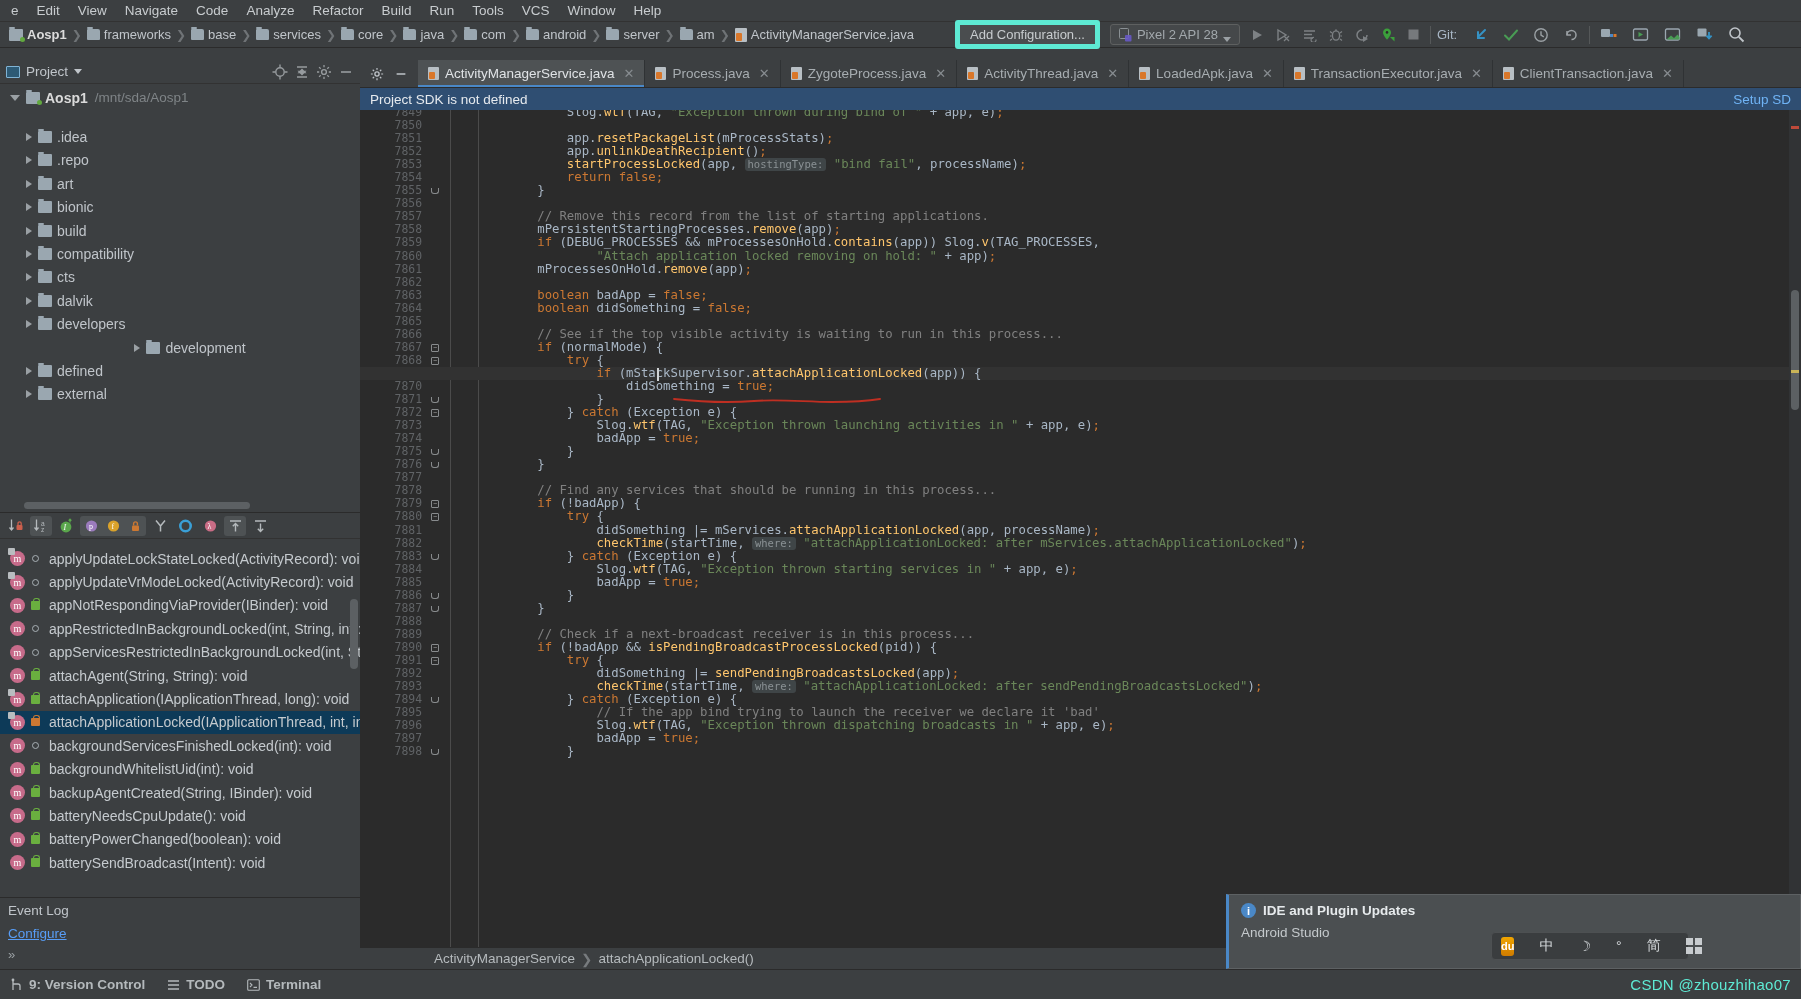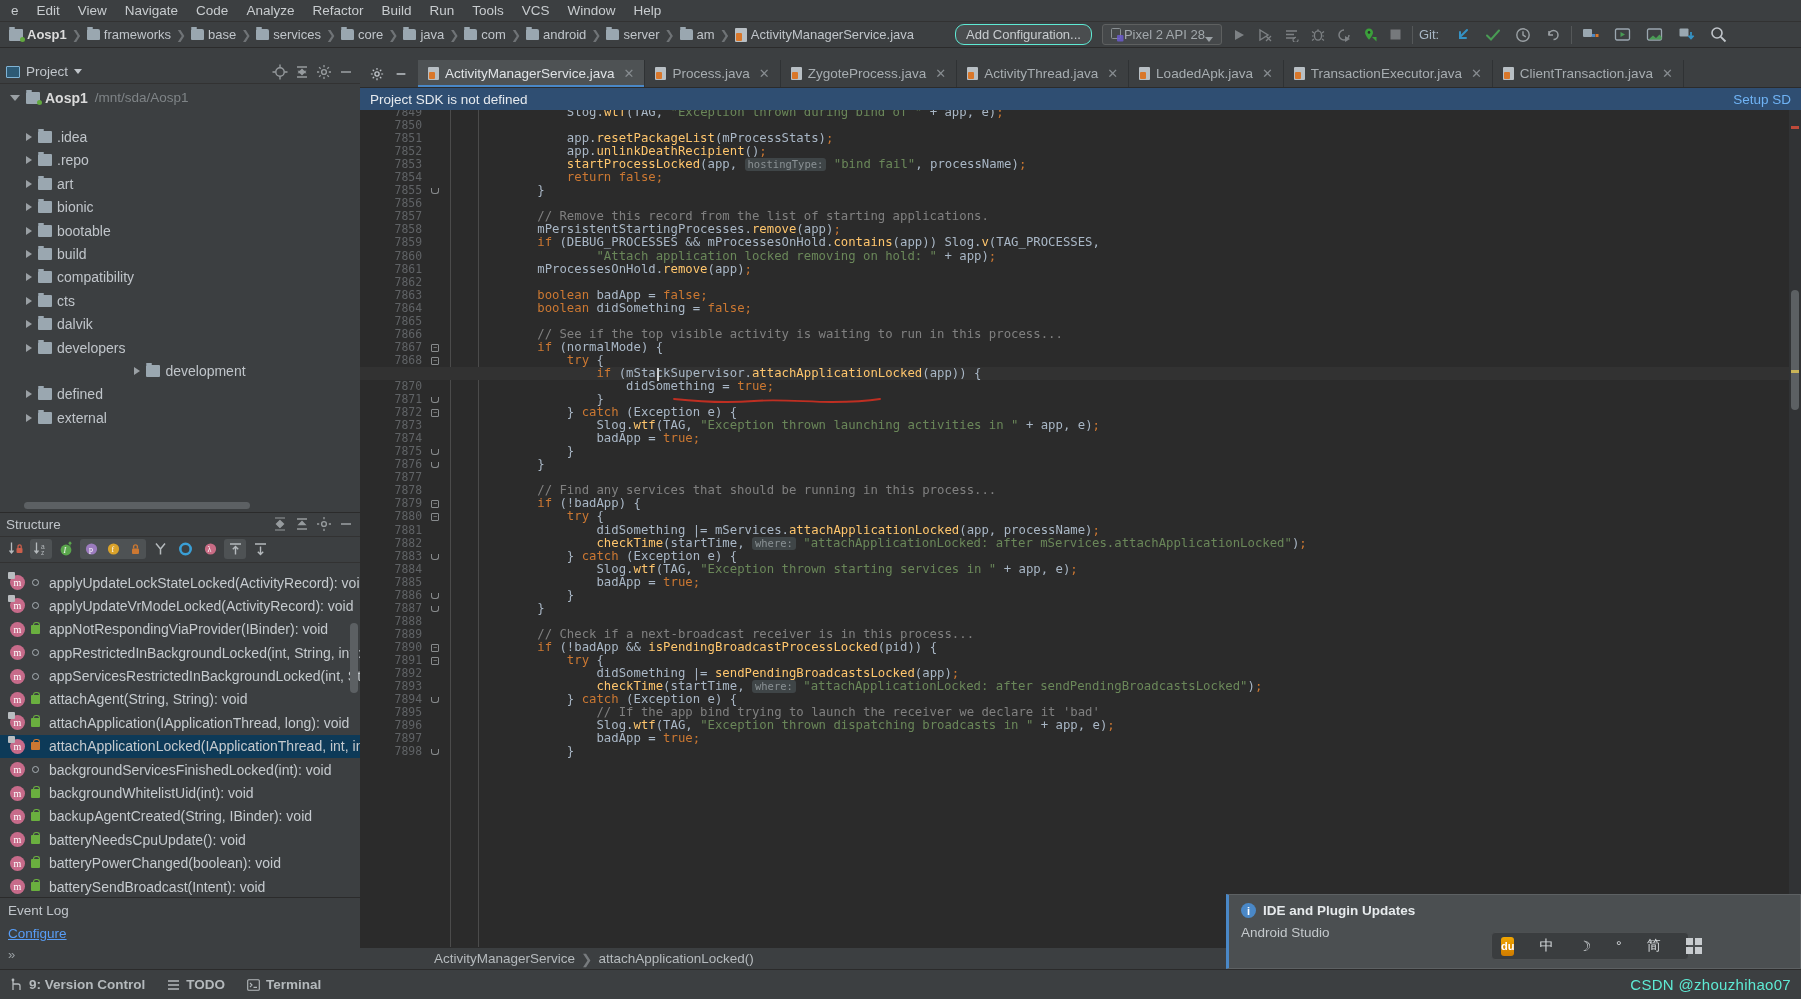--- a/index.html
+++ b/index.html
@@ -33,25 +33,25 @@
     width:13px;height:11px;background:#9aa7b0;border-radius:1px 2px 1px 1px;
     position:relative; flex:0 0 auto;
   }
   .folder-ico:before{content:"";position:absolute;top:-2px;left:0;width:6px;height:2px;background:#9aa7b0;border-radius:1px;}
   .jfile-ico{
     width:12px;height:14px;background:#b8bfc4;border-radius:1px;position:relative;flex:0 0 auto;
   }
   .jfile-ico:after{content:"";position:absolute;left:1px;bottom:1px;width:6px;height:8px;background:#d9772a;border-radius:1px;}
 
   .btn-outline{
-    border:1px solid #5eead4; background:#4a4d4f; color:#c8cccf;
-    font-size:13px; padding:2px 10px; border-radius:9px; white-space:nowrap;
+    border:5px solid #5eead4; background:#4a4d4f; color:#c8cccf;
+    font-size:13px; padding:2px 10px; border-radius:3px; white-space:nowrap;
   }
   .device-sel{
-    display:flex; align-items:flex-end; border:1px solid #5e6060;
+    display:flex; align-items:flex-end; gap:5px; border:1px solid #5e6060;
     background:#45484a; border-radius:3px; padding:2px 8px; font-size:13px; color:#a2a8ac;
   }
   .tb-icons{ display:flex; align-items:center; gap:11px; padding:0 10px; }
   .tb-icons svg{ display:block; }
   .vsep{ width:1px; height:18px; background:#555859; }
   .git-label{ color:#a9b7c6; font-size:13px; padding:0 6px;}
 
   
   .body-row{ position:absolute; top:60px; left:0; right:0; bottom:30px; display:flex; }
 
@@ -446,83 +446,61 @@
             <span class="nm">art</span>
           </div>
           <div class="tnode" style="padding-left: 26px; text-align: center;">
             <span class="arrow"></span>
             <span class="mod-ico"></span>
             <span class="nm">bionic</span>
           </div>
           <div class="tnode" style="padding-left: 26px;">
             <span class="arrow"></span>
             <span class="mod-ico"></span>
-            <span class="nm">bootable</span>
+            <span class="nm">build</span>
           </div>
           <div class="tnode" style="padding-left: 26px;">
             <span class="arrow"></span>
             <span class="mod-ico"></span>
-            <span class="nm">build</span>
+            <span class="nm">compatibility</span>
           </div>
           <div class="tnode" style="padding-left: 26px;">
             <span class="arrow"></span>
             <span class="mod-ico"></span>
-            <span class="nm">compatibility</span>
+            <span class="nm">cts</span>
           </div>
           <div class="tnode" style="padding-left: 26px;">
             <span class="arrow"></span>
             <span class="mod-ico"></span>
-            <span class="nm">cts</span>
+            <span class="nm">dalvik</span>
           </div>
           <div class="tnode" style="padding-left: 26px;">
             <span class="arrow"></span>
             <span class="mod-ico"></span>
-            <span class="nm">dalvik</span>
+            <span class="nm">developers</span>
+          </div>
+          <div class="tnode" style="padding-left: 26px; justify-content: center;">
+            <span class="arrow"></span>
+            <span class="mod-ico"></span>
+            <span class="nm">development</span>
           </div>
           <div class="tnode" style="padding-left: 26px;">
             <span class="arrow"></span>
             <span class="mod-ico"></span>
-            <span class="nm">developers</span>
-          </div>
-          <div class="tnode" style="padding-left: 26px; justify-content: center;">
-            <span class="arrow"></span>
-            <span class="mod-ico"></span>
-            <span class="nm">development</span>
+            <span class="nm">defined</span>
           </div>
           <div class="tnode" style="padding-left: 26px;">
             <span class="arrow"></span>
             <span class="mod-ico"></span>
-            <span class="nm">defined</span>
-          </div>
-          <div class="tnode" style="padding-left: 26px;">
-            <span class="arrow"></span>
-            <span class="mod-ico"></span>
             <span class="nm">external</span>
           </div>
         <div class="hscroll" style="bottom:3px;"></div>
       </div>
 
       <div class="struct-wrap">
-        <div class="tool-header">
-          <span class="title">Structure</span>
-          <span class="hspacer"></span>
-          <svg class="hdr-ico" viewBox="0 0 16 16">
-              <path d="M3 2h10M3 14h10M8 11.5 L5 8.5h6z M8 4.5 L5 7.5h6z" stroke="#b5babd" stroke-width="1.2" fill="#b5babd"></path>
-            </svg>
-          <svg class="hdr-ico" viewBox="0 0 16 16">
-              <path d="M3 3h10M3 13h10M8 5.5 L5 8.5h6z" stroke="#b5babd" stroke-width="1.3" fill="#b5babd"></path>
-            </svg>
-          <svg class="hdr-ico" viewBox="0 0 16 16">
-              <circle cx="8" cy="8" r="2.4" fill="none" stroke="#b5babd" stroke-width="1.4"></circle>
-              <path d="M8 1v2.2M8 12.8V15M1 8h2.2M12.8 8H15" stroke="#b5babd" stroke-width="1.3"></path>
-            </svg>
-          <svg class="hdr-ico" viewBox="0 0 16 16">
-              <path d="M3 8h10" stroke="#b5babd" stroke-width="1.6"></path>
-            </svg>
-        </div>
 
         <div class="struct-toolbar">
           <div class="sti">
             <svg width="17" height="16" viewBox="0 0 17 16">
                 <path d="M3.5 1.5v10M1.5 9.5l2 2.5 2-2.5" stroke="#b5babd" stroke-width="1.3" fill="none"></path>
                 <rect x="8.5" y="7" width="6" height="5" fill="#cc5f4c" rx="1"></rect>
                 <path d="M10 7V5.4a1.6 1.6 0 0 1 3.2 0V7" stroke="#cc5f4c" stroke-width="1.3" fill="none"></path>
               </svg>
           </div>
           <div class="sti on">

